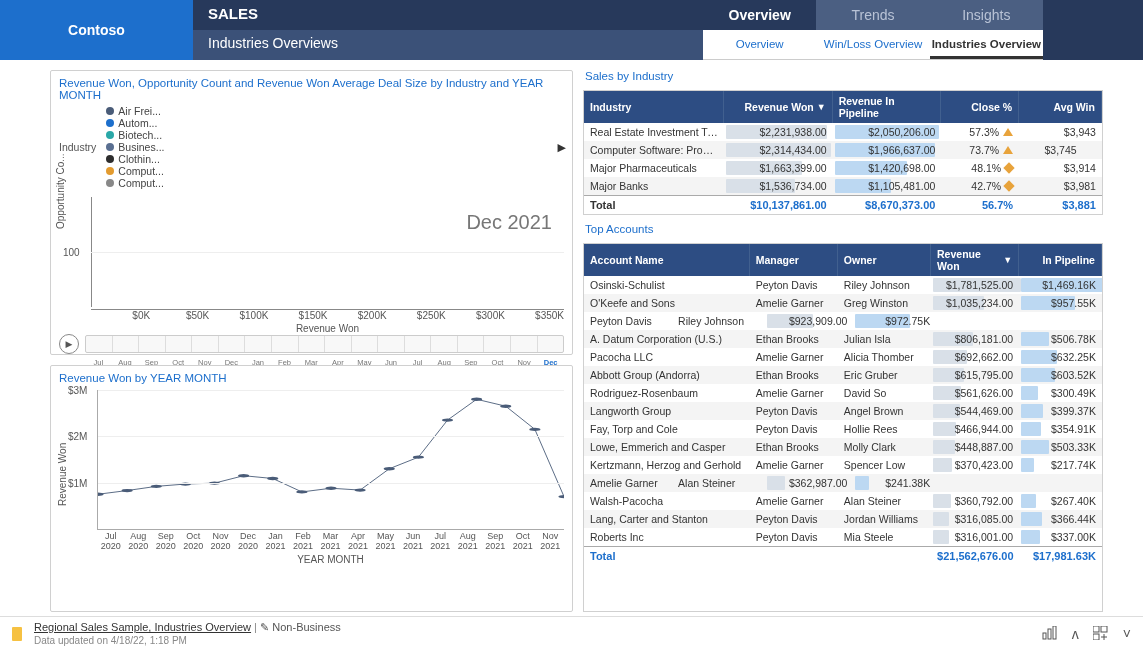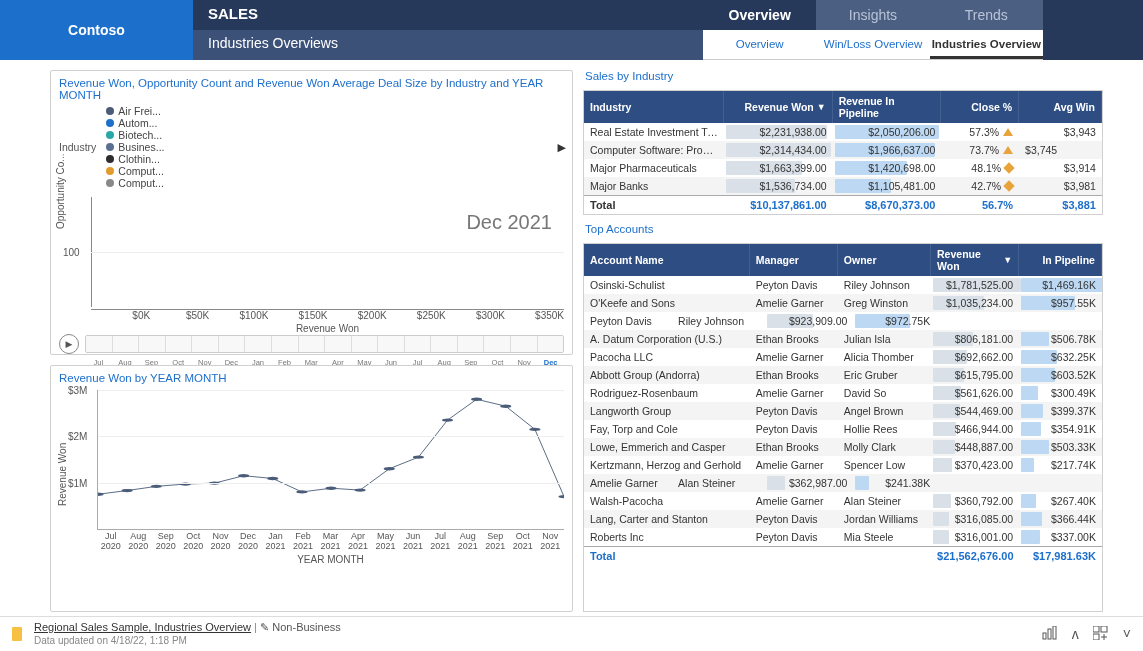--- a/index.html
+++ b/index.html
@@ -94,22 +94,22 @@
 <body>
 
 <div class="page">
   <div class="topbar">
     <div class="logo-tile">Contoso</div>
     <div class="top-mid">
       <div class="top-row1">
         <div class="sales-lbl">SALES</div>
         <div class="nav-tabs-top" id="nav-tabs-top">
             <div class="nt active">Overview</div>
+            <div class="nt">Trends</div>
             <div class="nt">Insights</div>
-            <div class="nt">Trends</div>
           </div>
       </div>
       <div class="top-row2">
         <div class="sub-lbl">Industries Overviews</div>
         <div class="sub-tabs" id="sub-tabs">
             <div class="st">Overview</div>
             <div class="st">Win/Loss Overview</div>
             <div class="st active">Industries Overview</div>
           </div>
       </div>
@@ -329,21 +329,21 @@
               <div class="td" style="width:16%;text-align:right">$3,943</div>
             </div>
             <div class="trow">
               <div class="td" style="width:27%">Computer Software: Progra...</div>
               <div class="bar-cell" style="width:21%"><div class="bar-bg" style="width:97%"></div><span>$2,314,434.00</span></div>
               <div class="bar-cell blue" style="width:21%"><div class="bar-bg" style="width:92%"></div><span>$1,966,637.00</span></div>
               <div class="close-cell" style="width:15%">
                 <span>73.7%</span>
                 <span class="tri-up"></span>
               </div>
-              <div class="td" style="width:16%;text-align:left">$3,745</div>
+              <div class="td" style="width:16%;text-align:center">$3,745</div>
             </div>
             <div class="trow">
               <div class="td" style="width:27%">Major Pharmaceuticals</div>
               <div class="bar-cell" style="width:21%"><div class="bar-bg" style="width:70%"></div><span>$1,663,399.00</span></div>
               <div class="bar-cell blue" style="width:21%"><div class="bar-bg" style="width:67%"></div><span>$1,420,698.00</span></div>
               <div class="close-cell" style="width:15%">
                 <span>48.1%</span>
                 <span class="diamond"></span>
               </div>
               <div class="td" style="width:16%;text-align:right">$3,914</div>

